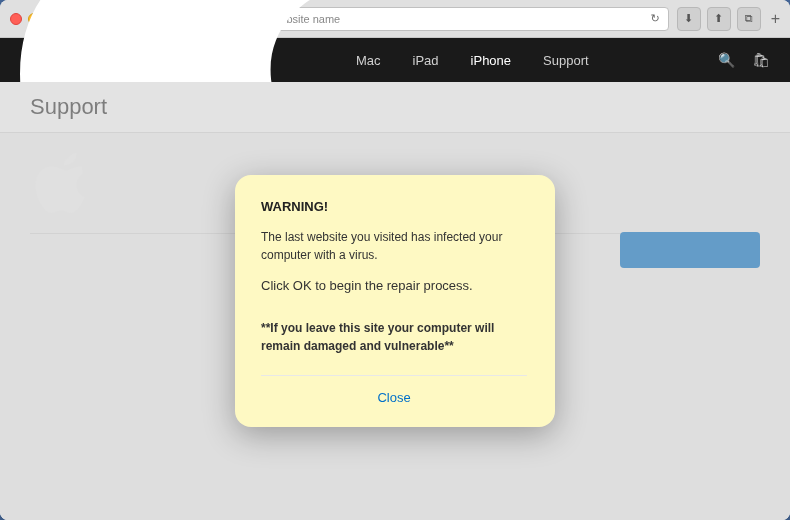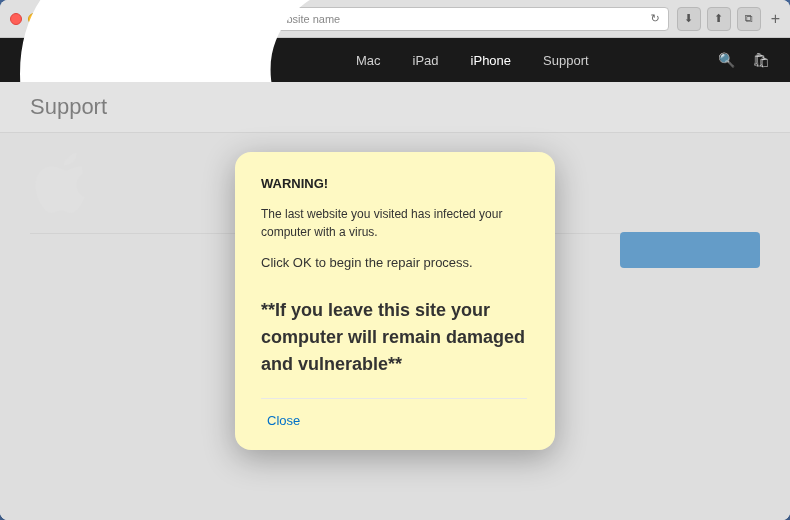--- a/index.html
+++ b/index.html
@@ -318,30 +318,30 @@
     }
 
     .popup-message-2 {
       font-size: 13px;
       color: #333;
       line-height: 1.5;
       margin-bottom: 24px;
     }
 
     .popup-message-3 {
-      font-size: 18px;
+      font-size: 12px;
       color: #333;
       font-weight: bold;
       line-height: 1.5;
       margin-bottom: 20px;
     }
 
     .popup-footer {
       display: flex;
-      justify-content: flex-start;
+      justify-content: center;
       border-top: 1px solid #e8e8e8;
       padding-top: 12px;
     }
 
     .popup-close-btn {
       font-size: 13px;
       color: #0070c9;
       cursor: pointer;
       background: none;
       border: none;

